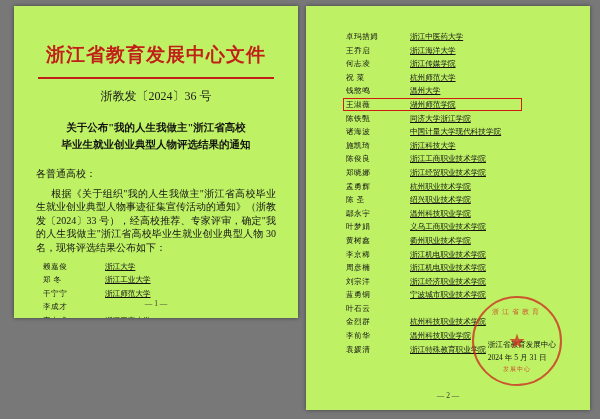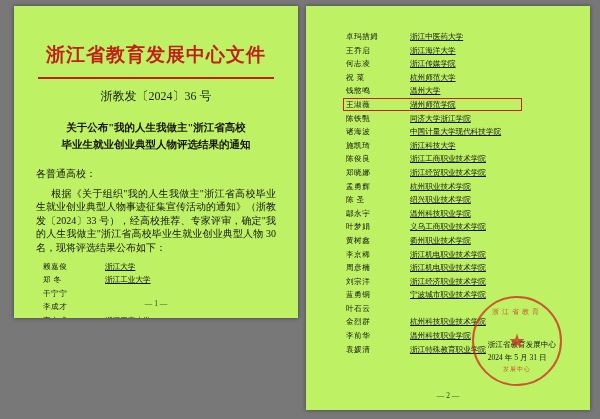--- a/index.html
+++ b/index.html
@@ -195,20 +195,21 @@
       <div class="name-row">
         <span class="nm">赖嘉俊</span>
         <span class="org">浙江大学</span>
       </div>
       <div class="name-row">
         <span class="nm">郑  冬</span>
         <span class="org">浙江工业大学</span>
       </div>
       <div class="name-row">
         <span class="nm">干宁宁</span>
+        <span class="org">浙江师范大学</span>
       </div>
       <div class="name-row">
         <span class="nm">李成才</span>
       </div>
       <div class="name-row">
         <span class="nm">宋志成</span>
         <span class="org">浙江工商大学</span>
       </div>
       <div class="name-row">
         <span class="nm">宋  浩</span>

